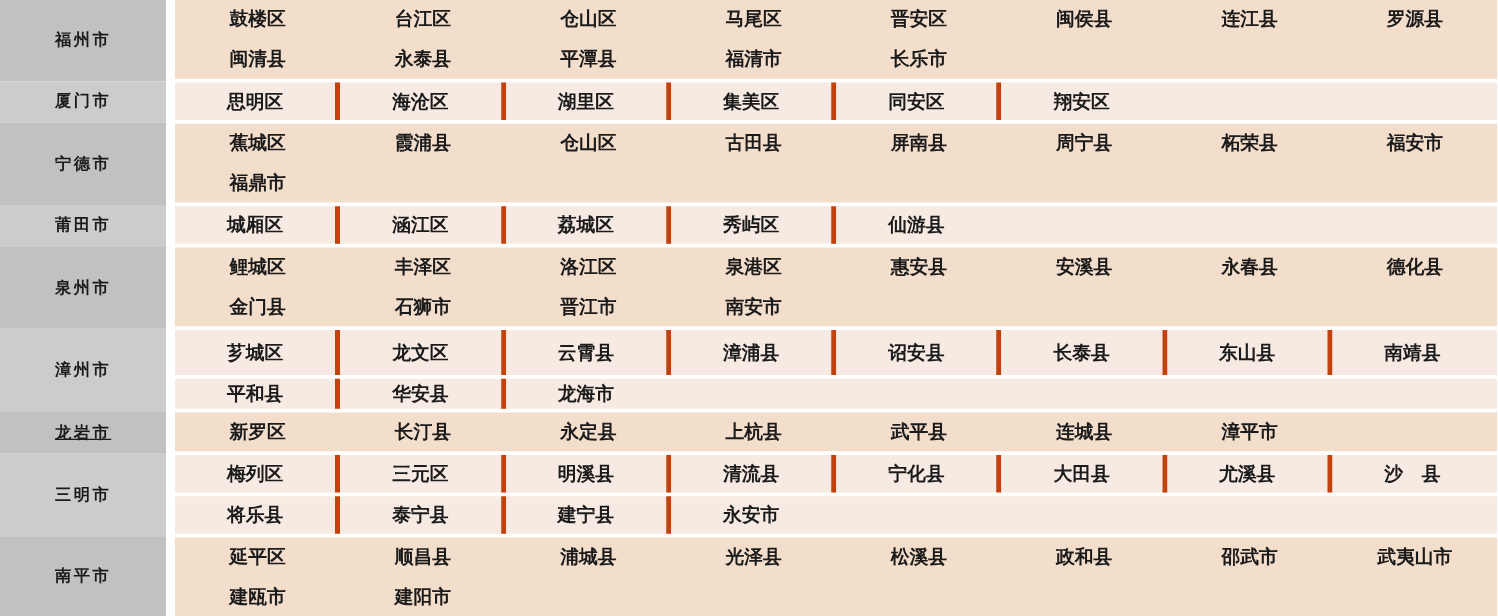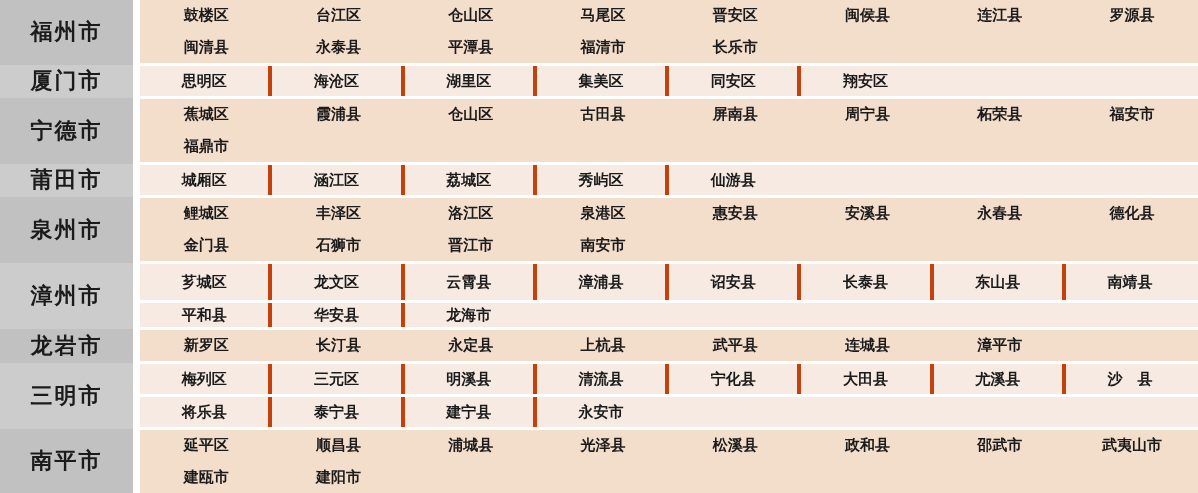--- a/index.html
+++ b/index.html
@@ -19,21 +19,21 @@
   #city-col {
     width: 133px;
     flex: 0 0 133px;
     display: flex;
     flex-direction: column;
   }
   .city-cell {
     display: flex;
     align-items: center;
     justify-content: center;
-    font-size: 22px;
+    font-size: 13px;
     font-weight: 700;
     letter-spacing: 2px;
     color: #1b1b1b;
   }
   .city-cell.tone-dark  { background: #c2c1c1; }
   .city-cell.tone-light { background: #cdcccc; }
   
   #gutter {
     width: 7px;
     flex: 0 0 7px;
@@ -97,21 +97,21 @@
 <body>
 
 <div id="app">
   <div id="city-col">
       <div class="city-cell tone-dark" style="height: 64.5px;">福州市</div>
       <div class="city-cell tone-light" style="height: 33px;">厦门市</div>
       <div class="city-cell tone-dark" style="height: 66px;">宁德市</div>
       <div class="city-cell tone-light" style="height: 33px;">莆田市</div>
       <div class="city-cell tone-dark" style="height: 66px;">泉州市</div>
       <div class="city-cell tone-light" style="height: 66px;">漳州市</div>
-      <div class="city-cell tone-dark" style="height: 34px;">龙岩市</div>
+      <div class="city-cell tone-dark" style="height: 34px; text-decoration: underline;">龙岩市</div>
       <div class="city-cell tone-light" style="height: 66px;">三明市</div>
       <div class="city-cell tone-dark" style="height: 64.5px;">南平市</div>
     </div>
   <div id="gutter"></div>
   <div id="content-col">
       <div class="district-row tone-dark" style="height: 63px;">
         <div class="district-line">
           <div class="district-cell">
             <span class="cell-text">鼓楼区</span>
           </div>

